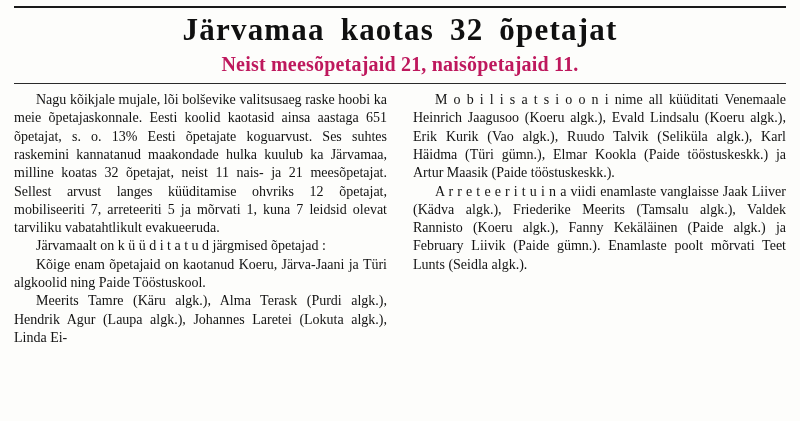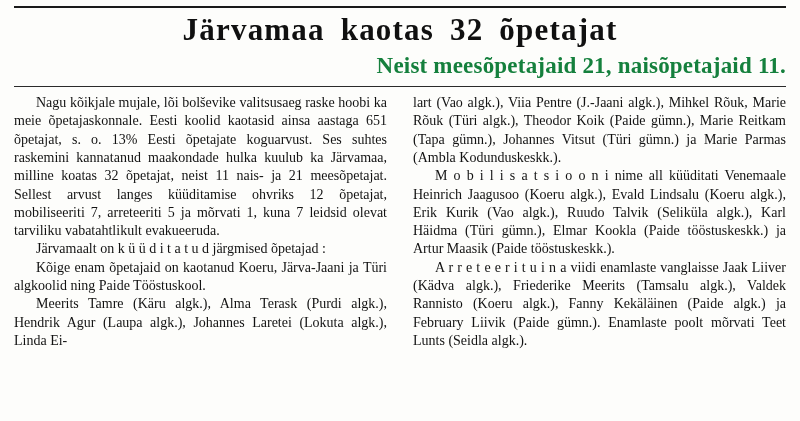--- a/index.html
+++ b/index.html
@@ -32,27 +32,27 @@
     font-family: "Liberation Serif", serif;
     font-weight: bold;
     font-size: 31px;
     letter-spacing: 1.2px;
     word-spacing: 7px;
     line-height: 1.06;
     margin: 2px 0 6px 0;
     color: #101010;
   }
   .subhead {
-    text-align: right;
+    text-align: center;
     font-family: "Liberation Serif", serif;
     font-weight: bold;
-    font-size: 23px;
+    font-size: 20px;
     letter-spacing: 0.2px;
     margin: 0 0 7px 0;
-    color: #15803d;
+    color: #be185d;
   }
   .rule-mid {
     height: 1px;
     background: #2a2a2a;
     margin: 0 0 7px 0;
   }
   .columns {
     display: flex;
     gap: 0;
     align-items: flex-start;
@@ -103,19 +103,18 @@
     <div class="col left">
       <p>Nagu kõikjale mujale, lõi bolševike valitsusaeg raske hoobi ka meie õpetajaskonnale. Eesti koolid kaotasid ainsa aastaga 651 õpetajat, s. o. 13% Eesti õpetajate koguarvust. Ses suhtes raskemini kannatanud maakondade hulka kuulub ka Järvamaa, milline koatas 32 õpetajat, neist 11 nais- ja 21 meesõpetajat. Sellest arvust langes küüditamise ohvriks 12 õpetajat, mobiliseeriti 7, arreteeriti 5 ja mõrvati 1, kuna 7 leidsid olevat tarviliku vabatahtlikult evakueeruda.</p>
       <p>Järvamaalt on k ü ü d i t a t u d järgmised õpetajad :</p>
       <p>Kõige enam õpetajaid on kaotanud Koeru, Järva-Jaani ja Türi algkoolid ning Paide Tööstuskool.</p>
       <p>Meerits Tamre (Käru algk.), Alma Terask (Purdi algk.), Hendrik Agur (Laupa algk.), Johannes Laretei (Lokuta algk.), Linda Ei-</p>
     </div>
 
     <div class="gutter"></div>
 
     <div class="col right">
-      <p class="noindent">lart (Vao algk.), Viia Pentre (J.-Jaani algk.), Mihkel Rõuk, Marie Rõuk (Türi algk.), Theodor Koik (Paide gümn.), Marie Reitkam (Tapa gümn.), Johannes Vitsut (Türi gümn.) ja Marie Parmas (Ambla Kodunduskeskk.).</p>
       <p>M o b i l i s a t s i o o n i nime all küüditati Venemaale Heinrich Jaagusoo (Koeru algk.), Evald Lindsalu (Koeru algk.), Erik Kurik (Vao algk.), Ruudo Talvik (Seliküla algk.), Karl Häidma (Türi gümn.), Elmar Kookla (Paide tööstuskeskk.) ja Artur Maasik (Paide tööstuskeskk.).</p>
       <p>A r r e t e e r i t u i n a viidi enamlaste vanglaisse Jaak Liiver (Kädva algk.), Friederike Meerits (Tamsalu algk.), Valdek Rannisto (Koeru algk.), Fanny Kekäläinen (Paide algk.) ja February Liivik (Paide gümn.). Enamlaste poolt mõrvati Teet Lunts (Seidla algk.).</p>
     </div>
 
   </div>
 </div>
 
 </body></html>

